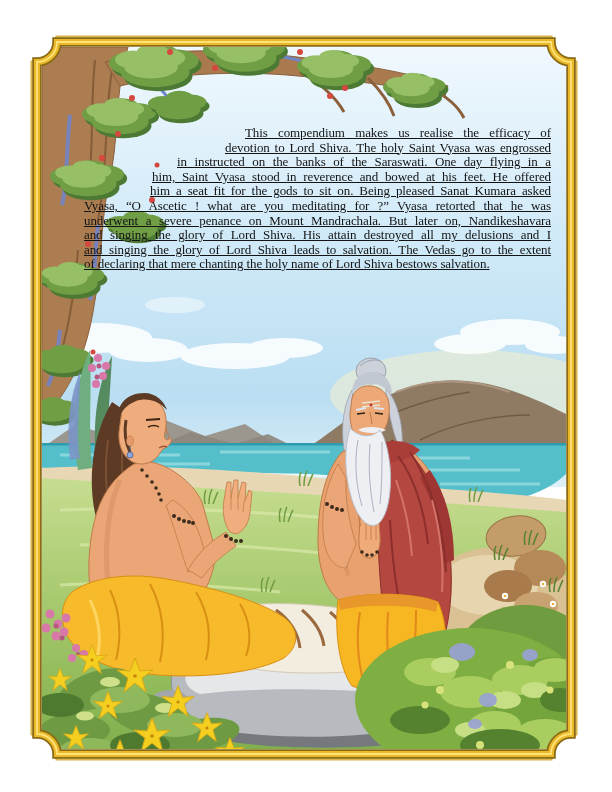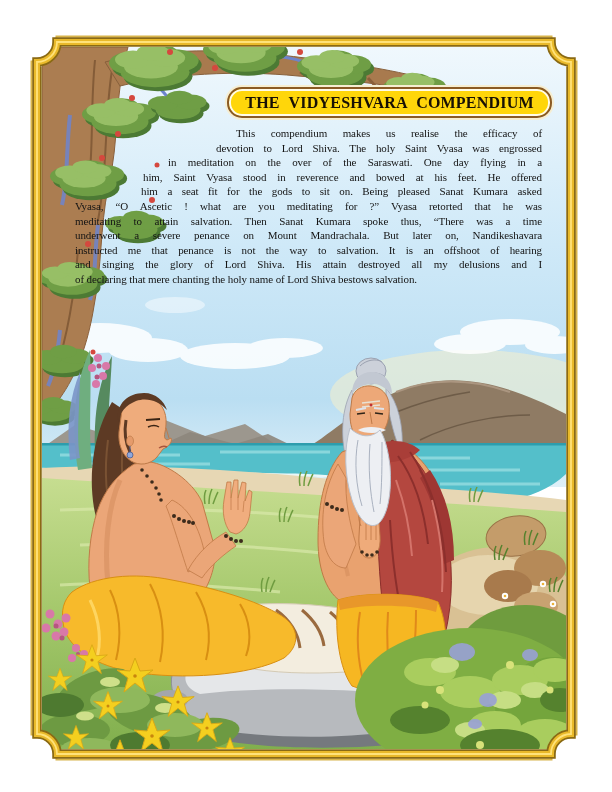--- a/index.html
+++ b/index.html
@@ -5,22 +5,22 @@
   html,body{margin:0;padding:0;background:#ffffff;}
   .page{position:relative;width:612px;height:792px;background:#fff;overflow:hidden;
         font-family:"Liberation Serif", serif;}
   .art{position:absolute;left:0;top:0;width:612px;height:792px;}
   .title-pill{position:absolute;left:227px;top:87px;width:321px;height:27px;
       background:#FFD60A;border:2px solid #8a5a24;border-radius:15px;
       box-shadow:0 0 0 2px #f6eed2, inset 0 0 0 2px #fffbe8;
       display:flex;align-items:center;justify-content:center;z-index:3;}
   .title-pill span{font-weight:bold;font-size:16px;letter-spacing:.2px;word-spacing:5px;
       color:#181004;line-height:1;transform:translateY(-0.5px);}
-  .story{position:absolute;left:75px;top:126px;width:467px;z-index:3;
-      font-size:11px;line-height:14.6px;letter-spacing:-0.1px;color:#141414;}
+  .story{position:absolute;left:84px;top:126px;width:467px;z-index:3;
+      font-size:13px;line-height:14.6px;letter-spacing:-0.1px;color:#141414;text-decoration:underline;}
   .tline{white-space:nowrap;text-align:justify;text-align-last:justify;text-justify:inter-word;}
   .tline.last{text-align-last:left;}
 </style>
 </head>
 <body>
 
 <div class="page">
 
 <svg class="art" viewBox="0 0 612 792" xmlns="http://www.w3.org/2000/svg">
   <defs>
@@ -394,31 +394,27 @@
   </g>
 
   <g fill="none">
     <path d="M56.5 36.5 H551.5 A25 25 0 0 0 576.5 61.5 V734.5 A25 25 0 0 0 551.5 759.5 H56.5 A25 25 0 0 0 31.5 734.5 V61.5 A25 25 0 0 0 56.5 36.5 Z" stroke="#d8b44a" stroke-width="2"></path>
     <path d="M57 42 H551 A20 20 0 0 0 571 62 V734 A20 20 0 0 0 551 754 H57 A20 20 0 0 0 37 734 V62 A20 20 0 0 0 57 42 Z" stroke="#8a6a14" stroke-width="9.5"></path>
     <path d="M57 42 H551 A20 20 0 0 0 571 62 V734 A20 20 0 0 0 551 754 H57 A20 20 0 0 0 37 734 V62 A20 20 0 0 0 57 42 Z" stroke="#e9b92a" stroke-width="6"></path>
     <path d="M57 42 H551 A20 20 0 0 0 571 62 V734 A20 20 0 0 0 551 754 H57 A20 20 0 0 0 37 734 V62 A20 20 0 0 0 57 42 Z" stroke="#ffe27a" stroke-width="1.8"></path>
   </g>
 </svg>
 
-<div class="title-pill">
-  <span>THE VIDYESHVARA COMPENDIUM</span>
-</div>
 
 <div class="story">
       <div class="tline" style="padding-left: 161px;">This compendium makes us realise the efficacy of</div>
       <div class="tline" style="padding-left: 141px;">devotion to Lord Shiva. The holy Saint Vyasa was engrossed</div>
-      <div class="tline" style="padding-left: 93px;">in meditation on the over of the Saraswati. One day flying in a</div>
+      <div class="tline" style="padding-left: 93px;">in instructed on the banks of the Saraswati. One day flying in a</div>
       <div class="tline" style="padding-left: 68px;">him, Saint Vyasa stood in reverence and bowed at his feet. He offered</div>
       <div class="tline" style="padding-left: 66px;">him a seat fit for the gods to sit on. Being pleased Sanat Kumara asked</div>
       <div class="tline" style="padding-left: 0px;">Vyasa, “O Ascetic ! what are you meditating for ?” Vyasa retorted that he was</div>
-      <div class="tline" style="padding-left: 0px;">meditating to attain salvation. Then Sanat Kumara spoke thus, “There was a time</div>
       <div class="tline" style="padding-left: 0px;">underwent a severe penance on Mount Mandrachala. But later on, Nandikeshavara</div>
-      <div class="tline" style="padding-left: 0px;">instructed me that penance is not the way to salvation. It is an offshoot of hearing</div>
       <div class="tline" style="padding-left: 0px;">and singing the glory of Lord Shiva. His attain destroyed all my delusions and I</div>
+      <div class="tline" style="padding-left: 0px;">and singing the glory of Lord Shiva leads to salvation. The Vedas go to the extent</div>
       <div class="tline last" style="padding-left: 0px;">of declaring that mere chanting the holy name of Lord Shiva bestows salvation.</div>
     </div>
 
 </div>
 
 </body></html>

